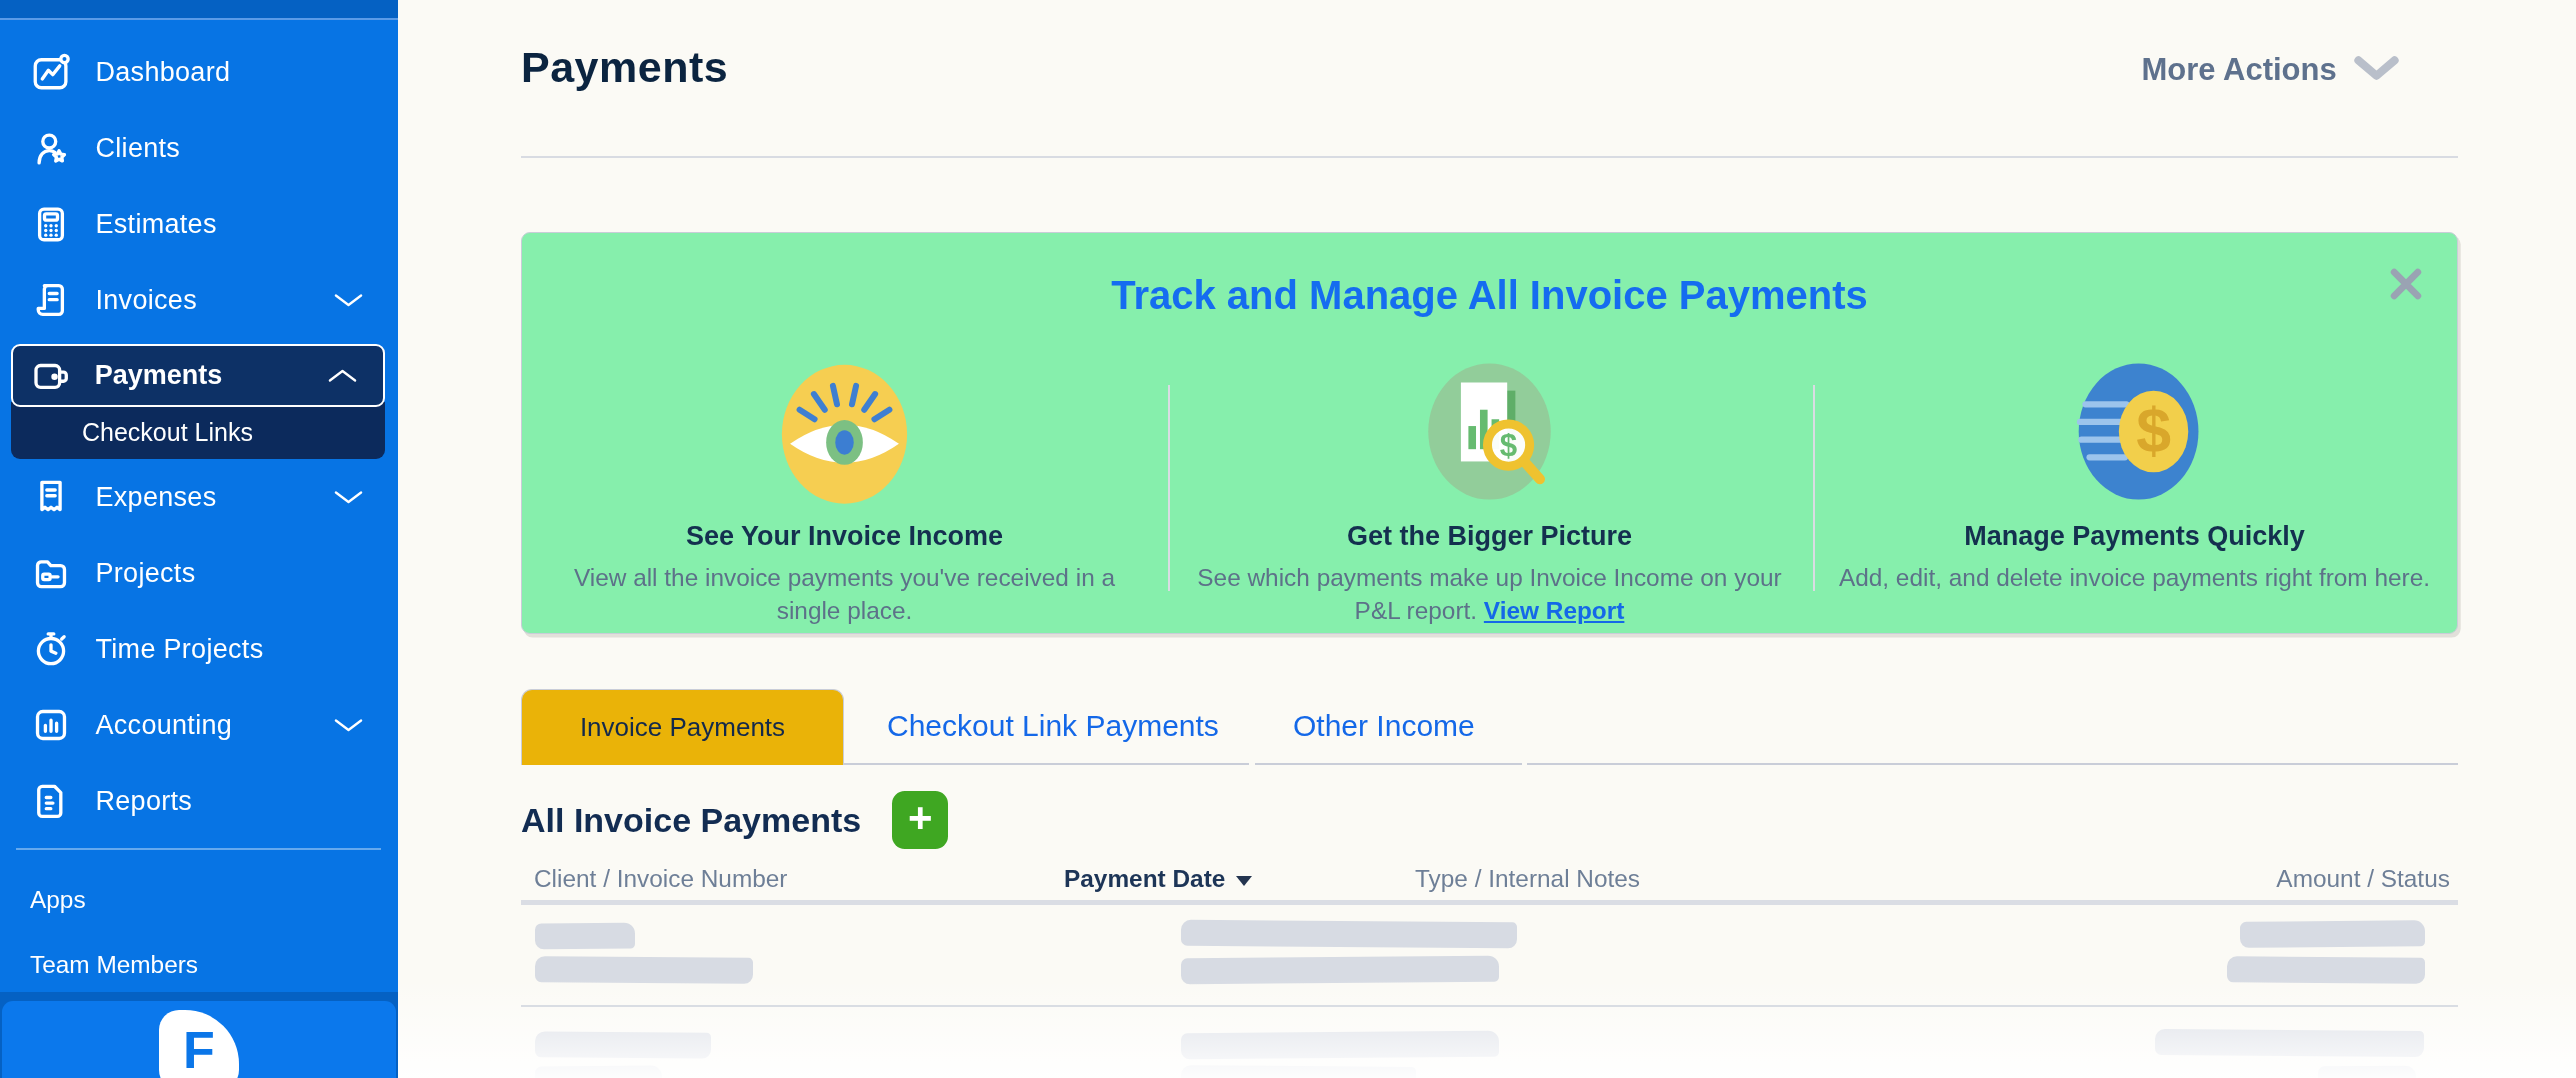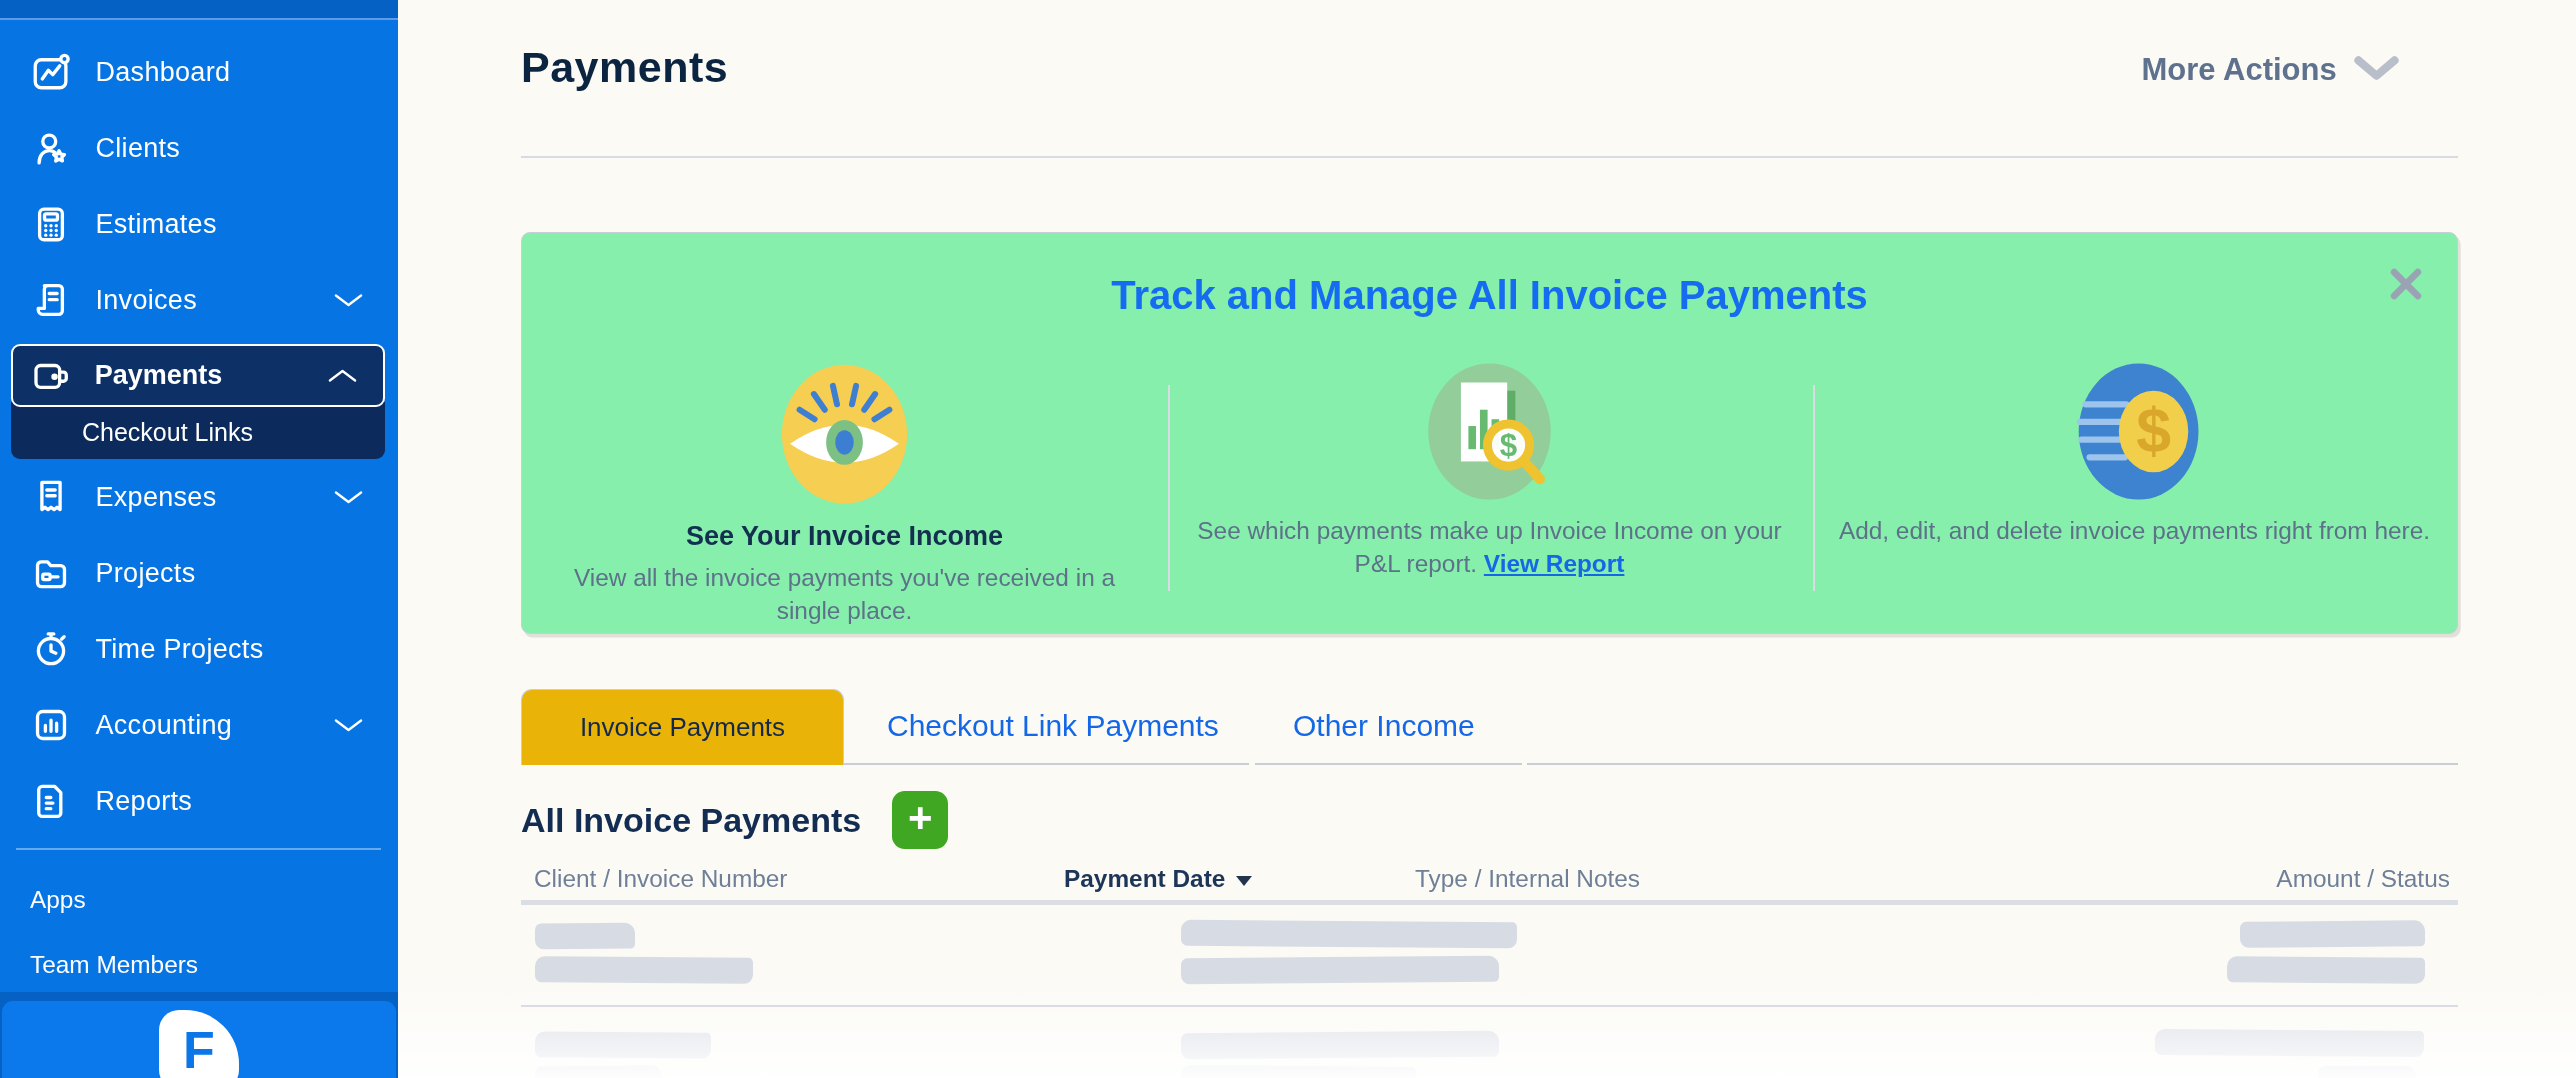--- a/index.html
+++ b/index.html
@@ -354,37 +354,39 @@
             <g fill="#66bb70">
               <rect x="34.5" y="50" width="5.6" height="17"></rect>
               <rect x="43" y="38" width="5.6" height="29"></rect>
               <rect x="51.5" y="45" width="5.6" height="22"></rect>
             </g>
             <circle cx="64" cy="64" r="15.5" fill="rgba(255,255,255,.96)" stroke="#efc22f" stroke-width="6.6"></circle>
             <line x1="75.5" y1="76" x2="87" y2="89" stroke="#efc22f" stroke-width="7.5" stroke-linecap="round"></line>
             <text x="64" y="72" text-anchor="middle" font-size="23" font-weight="bold" fill="#66bb70">$</text>
           </svg>
         </div>
+        <h3>Get the Bigger Picture</h3>
         <p><span>See which payments make up Invoice Income on your P&amp;L report.</span> <a>View Report</a></p>
       </div>
 
       <div class="bcol">
         <div class="art">
           <svg width="137" height="147" viewBox="0 0 100 108">
             <ellipse cx="53" cy="54" rx="44" ry="50" fill="#3d83cf"></ellipse>
             <g stroke="#9cc4ec" stroke-width="4.6" stroke-linecap="round">
               <line x1="14" y1="34" x2="44" y2="34"></line>
               <line x1="10" y1="47" x2="46" y2="47"></line>
               <line x1="11" y1="60" x2="44" y2="60"></line>
               <line x1="17" y1="73" x2="43" y2="73"></line>
             </g>
             <ellipse cx="64" cy="54" rx="25.5" ry="30" fill="#f2cf4b"></ellipse>
             <text x="64" y="69" text-anchor="middle" font-size="46" font-weight="bold" fill="#d9a72b">$</text>
           </svg>
         </div>
+        <h3>Manage Payments Quickly</h3>
         <p>Add, edit, and delete invoice payments right from here.</p>
       </div>
     </div>
   </div>
 
   <div class="tabs">
     <div class="tab-active">Invoice Payments</div>
     <div class="tab-link tab-link2">Checkout Link Payments</div>
     <div class="tab-link tab-link3">Other Income</div>
     <div class="tab-line tl1"></div>

